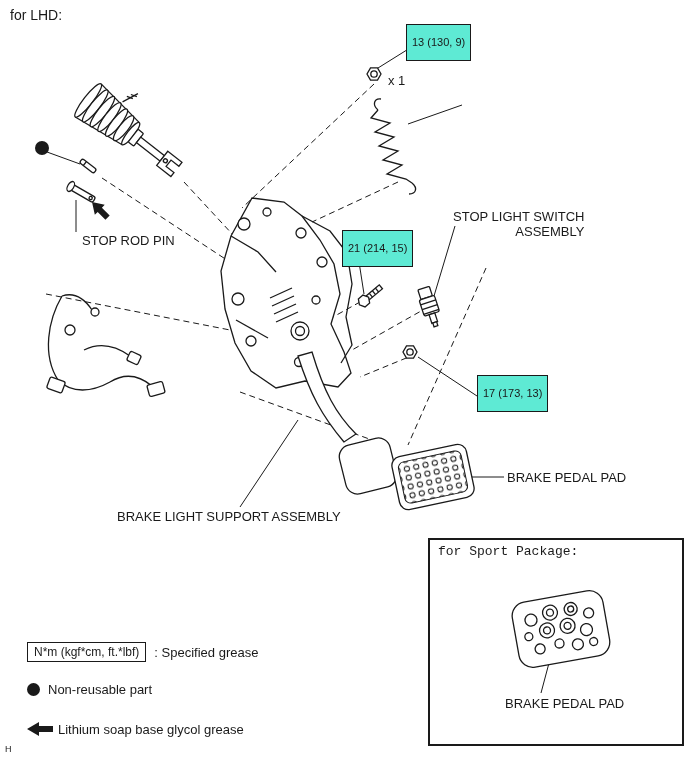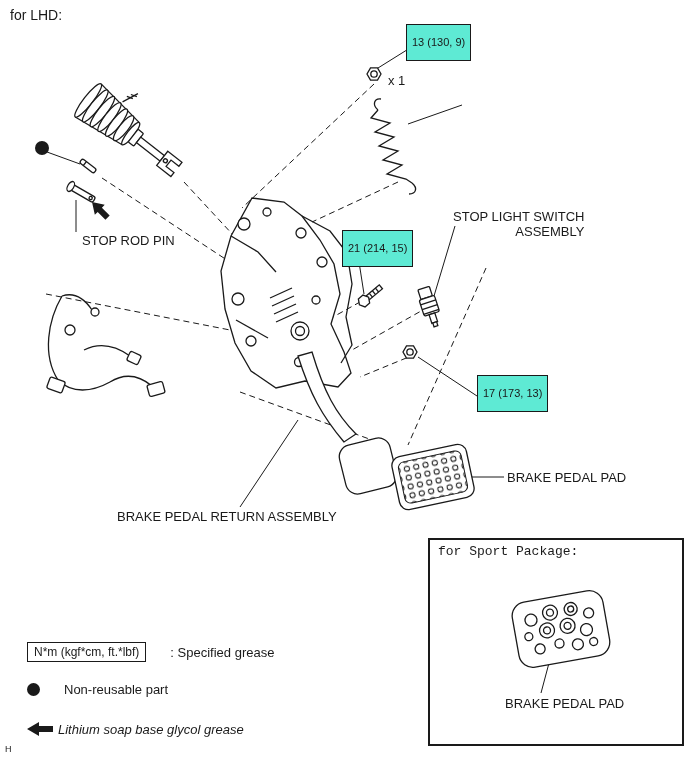--- a/index.html
+++ b/index.html
@@ -4,21 +4,21 @@
 <style>
   * { margin:0; padding:0; box-sizing:border-box; }
   body { font-family:"Liberation Sans", sans-serif; background:#ffffff; }
   .page { position:relative; width:691px; height:757px; background:#ffffff; color:#1a1a1a; overflow:hidden; }
   svg.canvas { position:absolute; left:0; top:0; }
   .lbl { position:absolute; font-size:13px; line-height:15px; white-space:pre-line; color:#1a1a1a;text-align:right; }
   .title { font-size:14px; }
   .small { font-size:9px; }
   .torque-box { position:absolute; border:1px solid #1a1a1a; font-size:11px; line-height:13px; padding:11px 5px; background:#5eead4; white-space:nowrap; }
   .sport-box { position:absolute; left:428px; top:538px; width:256px; height:208px; border:2px solid #1a1a1a; }
-  .legend-row { position:absolute; display:flex; align-items:center; gap:24px; font-size:13px; color:#1a1a1a; }
+  .legend-row { position:absolute; display:flex; align-items:center; gap:8px; font-size:13px; color:#1a1a1a; }
   .legend-torque-box { border:1px solid #1a1a1a; padding:2px 6px; font-size:12px; white-space:nowrap; background:#fff; }
   .dot { width:13px; height:13px; border-radius:50%; background:#1a1a1a; display:inline-block; }
   .s   { stroke:#1a1a1a; fill:none; stroke-width:1.3px; }
   .w   { fill:#ffffff; stroke:#1a1a1a; stroke-width:1.3px; }
   .dash{ stroke:#1a1a1a; fill:none; stroke-width:1px; stroke-dasharray:6 4; }
   .blk { fill:#1a1a1a; stroke:none; }
 </style>
 </head>
 <body>
 
@@ -200,30 +200,30 @@
   <div class="lbl title" style="left:10px; top:8px;">for LHD:</div>
 
   <div class="torque-box" style="left:406px; top:24px;">13 (130, 9)</div>
   <div class="lbl" style="left:388px; top:73px;">x 1</div>
   <div class="lbl" style="left:453px; top:195px;margin-top:14px;">STOP LIGHT SWITCH
 ASSEMBLY</div>
   <div class="torque-box" style="left:342px; top:230px;">21 (214, 15)</div>
   <div class="lbl" style="left:82px; top:233px;">STOP ROD PIN</div>
   <div class="torque-box" style="left:477px; top:375px;">17 (173, 13)</div>
   <div class="lbl" style="left:507px; top:470px;">BRAKE PEDAL PAD</div>
-  <div class="lbl" style="left:117px; top:509px;">BRAKE PEDAL RETURN ASSEMBLY</div>
+  <div class="lbl" style="left:117px; top:509px;">BRAKE LIGHT SUPPORT ASSEMBLY</div>
 
   <div class="sport-box"></div>
   <div class="lbl" style="left:438px; top:544px;font-family:Liberation Mono, monospace;">for Sport Package:</div>
   <div class="lbl" style="left:505px; top:696px;">BRAKE PEDAL PAD</div>
 
   <div class="legend-row" style="left:27px; top:642px;">
     <span class="legend-torque-box">N*m (kgf*cm, ft.*lbf)</span>
     <span>: Specified grease</span>
   </div>
   <div class="legend-row" style="left:27px; top:682px;align-items:center;">
     <span class="dot"></span>
     <span>Non-reusable part</span>
   </div>
-  <div class="lbl" style="left:58px; top:722px;font-style:italic;">Lithium soap base glycol grease</div>
+  <div class="lbl" style="left:58px; top:722px;">Lithium soap base glycol grease</div>
 
   <div class="lbl small" style="left:5px; top:742px;">H</div>
 </div>
 
 </body></html>

